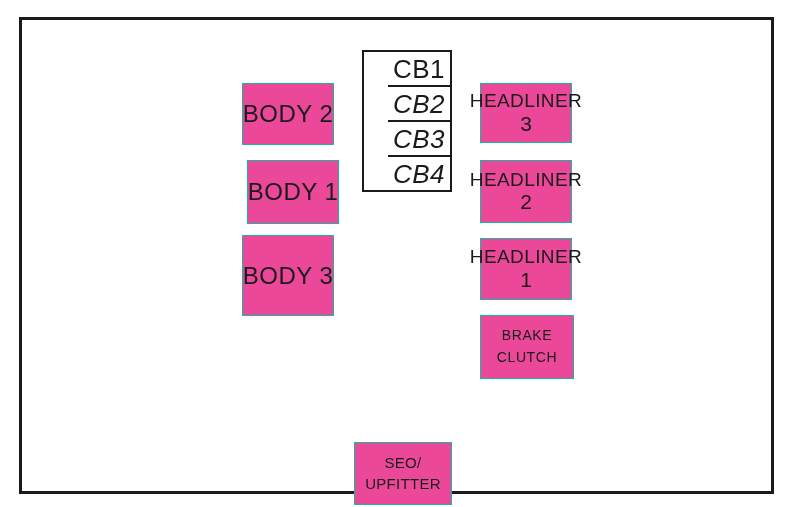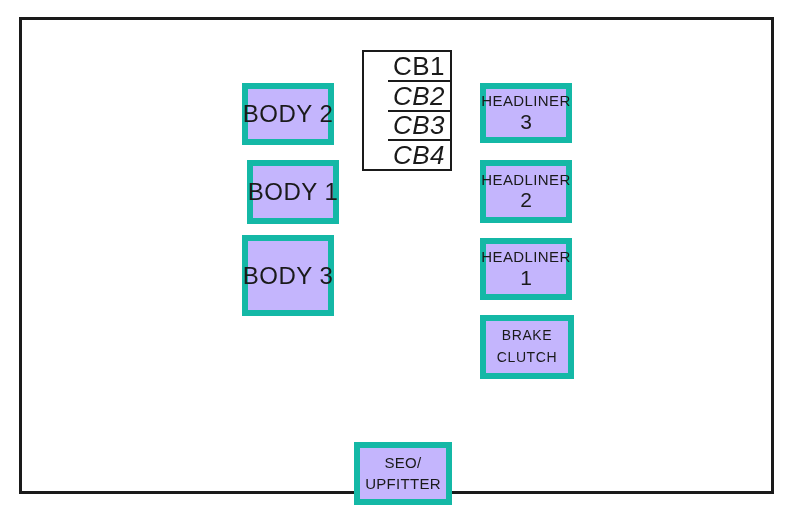--- a/index.html
+++ b/index.html
@@ -24,62 +24,62 @@
   .frame {
     position: absolute;
     left: 19px; top: 17px;
     width: 755px; height: 477px;
     border: 3px solid #1a1a1a;
     box-sizing: border-box;
     background: #ffffff;
   }
   .fusebox {
     position: absolute;
-    border: 6px solid #14b8a6;
+    border: 1px solid #14b8a6;
     box-sizing: border-box;
-    background: #c4b5fd;
+    background: #ec4899;
     display: flex;
     flex-direction: column;
     align-items: center;
     justify-content: center;
     text-align: center;
     color: #1a1a1a;
   }
   
   .b-body2 { left: 220px; top: 63px;  width: 92px; height: 62px; }
   .b-body1 { left: 225px; top: 140px; width: 92px; height: 64px; }
   .b-body3 { left: 220px; top: 215px; width: 92px; height: 81px; }
   .body-label { font-size: 24px; letter-spacing: 0.5px; white-space: nowrap; }
 
   
   .cb-stack {
     position: absolute;
     left: 340px; top: 30px;
-    width: 90px; height: 121px;
+    width: 90px; height: 142px;
     border: 2px solid #1a1a1a;
     box-sizing: border-box;
     background: #ffffff;
     display: flex;
     flex-direction: column;
     padding-left: 24px;
   }
   .cb-cell {
     flex: 1 1 0;
     display: flex;
     align-items: center;
     justify-content: center;
   }
   .cb-cell + .cb-cell { border-top: 2px solid #1a1a1a; font-style: italic; }
   .cb-label { font-size: 26px; letter-spacing: 0.5px; line-height: 1; }
 
   
   .b-headliner3 { left: 458px; top: 63px;  width: 92px; height: 60px; }
   .b-headliner2 { left: 458px; top: 140px; width: 92px; height: 63px; }
   .b-headliner1 { left: 458px; top: 218px; width: 92px; height: 62px; }
-  .hl-line1 { font-size: 15px; letter-spacing: 0.4px; line-height: 1.15; white-space: nowrap; }
+  .hl-line1 { font-size: 19px; letter-spacing: 0.4px; line-height: 1.15; white-space: nowrap; }
   .hl-line2 { font-size: 21px; line-height: 1.15; }
 
   .b-brakeclutch { left: 458px; top: 295px; width: 94px; height: 64px; }
   .bc-line { font-size: 14px; letter-spacing: 0.6px; line-height: 1.55; white-space: nowrap; }
 
   
   .b-seo { left: 332px; top: 422px; width: 98px; height: 63px; }
   .seo-line { font-size: 15px; letter-spacing: 0.3px; line-height: 1.35; white-space: nowrap; }
 </style>
 </head>

